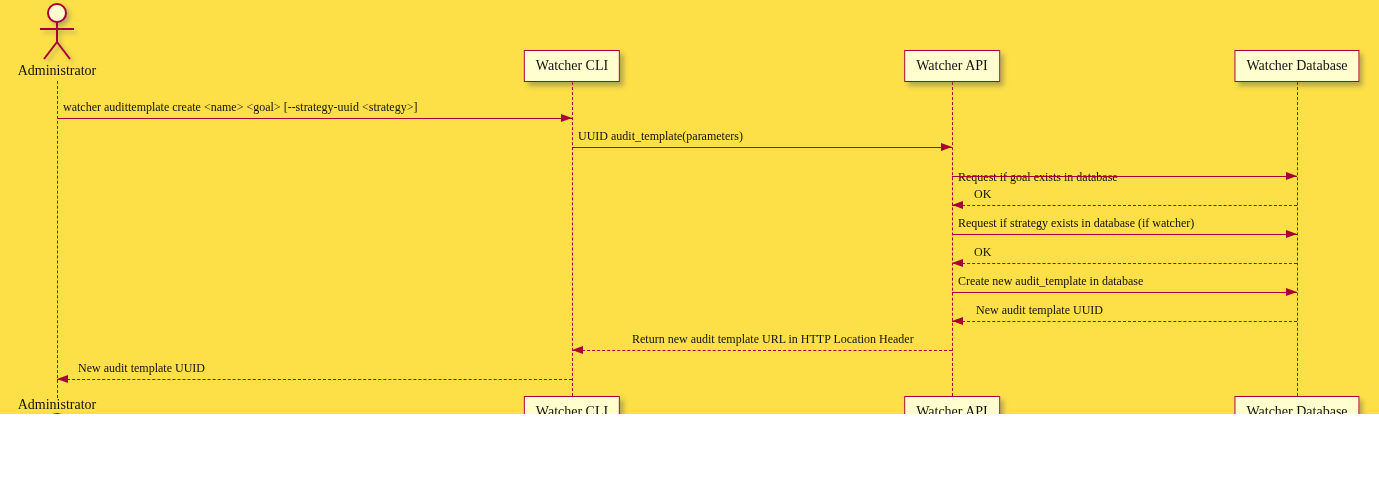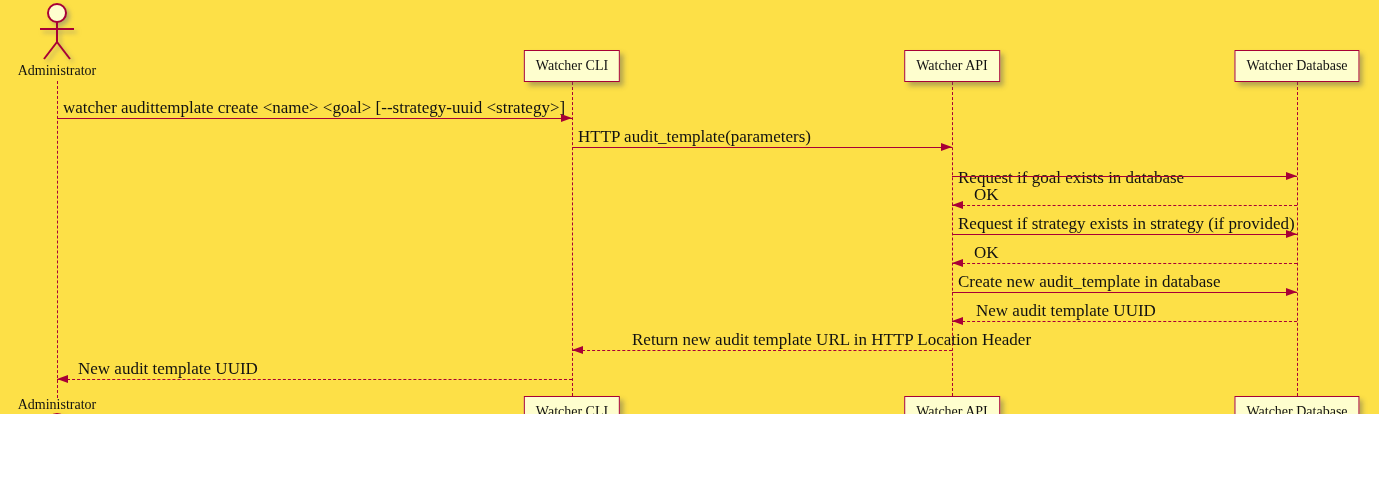--- a/index.html
+++ b/index.html
@@ -14,21 +14,21 @@
     box-shadow:4px 4px 5px rgba(90,90,90,.45);
     padding:6px 11px 6px 11px; font-size:14px; line-height:18px;
     white-space:nowrap; color:#111; box-sizing:border-box; height:32px;
   }
   .lifeline{position:absolute; width:0; border-left:1px dashed #A80036;}
   .actor-svg{position:absolute; filter:drop-shadow(3px 3px 2px rgba(120,120,120,.5));}
   .actor-label{
     position:absolute; transform:translateX(-50%); font-size:14px;
     white-space:nowrap; color:#111;
   }
-  .msg-label{position:absolute; font-size:17px; line-height:15px; white-space:nowrap; color:#111;}
+  .msg-label{position:absolute; font-size:12px; line-height:15px; white-space:nowrap; color:#111;}
   .msg-line{position:absolute; height:0;}
   .msg-line.solid{border-top:1.5px solid #A80036;}
   .msg-line.dashed{border-top:1.2px dashed #A80036;}
   .arr{position:absolute; width:0; height:0; border-top:4.5px solid transparent; border-bottom:4.5px solid transparent;}
   .arr.right{border-left:11px solid #A80036;}
   .arr.left{border-right:11px solid #A80036;}
 </style>
 </head>
 <body>
 
@@ -52,39 +52,39 @@
   <div class="pbox" style="left:952px;  top:50px;">Watcher API</div>
   <div class="pbox" style="left:1297px; top:50px;">Watcher Database</div>
 
   <div>
     <div class="msg-label" style="left:63px; top:100px;">watcher audittemplate create &lt;name&gt; &lt;goal&gt; [--strategy-uuid &lt;strategy&gt;]</div>
     <div class="msg-line solid" style="left:57px; top:118px; width:515px;"></div>
     <div class="arr right" style="left:561px; top:114px;"></div>
   </div>
 
   <div>
-    <div class="msg-label" style="left:578px; top:129px;">HTTP audit_template(parameters)</div>
+    <div class="msg-label" style="left:578px; top:129px;">UUID audit_template(parameters)</div>
     <div class="msg-line solid" style="left:572px; top:147px; width:380px;"></div>
     <div class="arr right" style="left:941px; top:143px;"></div>
   </div>
 
   <div>
     <div class="msg-label" style="left:958px; top:170px;">Request if goal exists in database</div>
     <div class="msg-line solid" style="left:952px; top:176px; width:345px;"></div>
     <div class="arr right" style="left:1286px; top:172px;"></div>
   </div>
 
   <div>
     <div class="msg-label" style="left:974px; top:187px;">OK</div>
     <div class="msg-line dashed" style="left:952px; top:205px; width:345px;"></div>
     <div class="arr left" style="left:952px; top:201px;"></div>
   </div>
 
   <div>
-    <div class="msg-label" style="left:958px; top:216px;">Request if strategy exists in strategy (if provided)</div>
+    <div class="msg-label" style="left:958px; top:216px;">Request if strategy exists in database (if watcher)</div>
     <div class="msg-line solid" style="left:952px; top:234px; width:345px;"></div>
     <div class="arr right" style="left:1286px; top:230px;"></div>
   </div>
 
   <div>
     <div class="msg-label" style="left:974px; top:245px;">OK</div>
     <div class="msg-line dashed" style="left:952px; top:263px; width:345px;"></div>
     <div class="arr left" style="left:952px; top:259px;"></div>
   </div>
 

